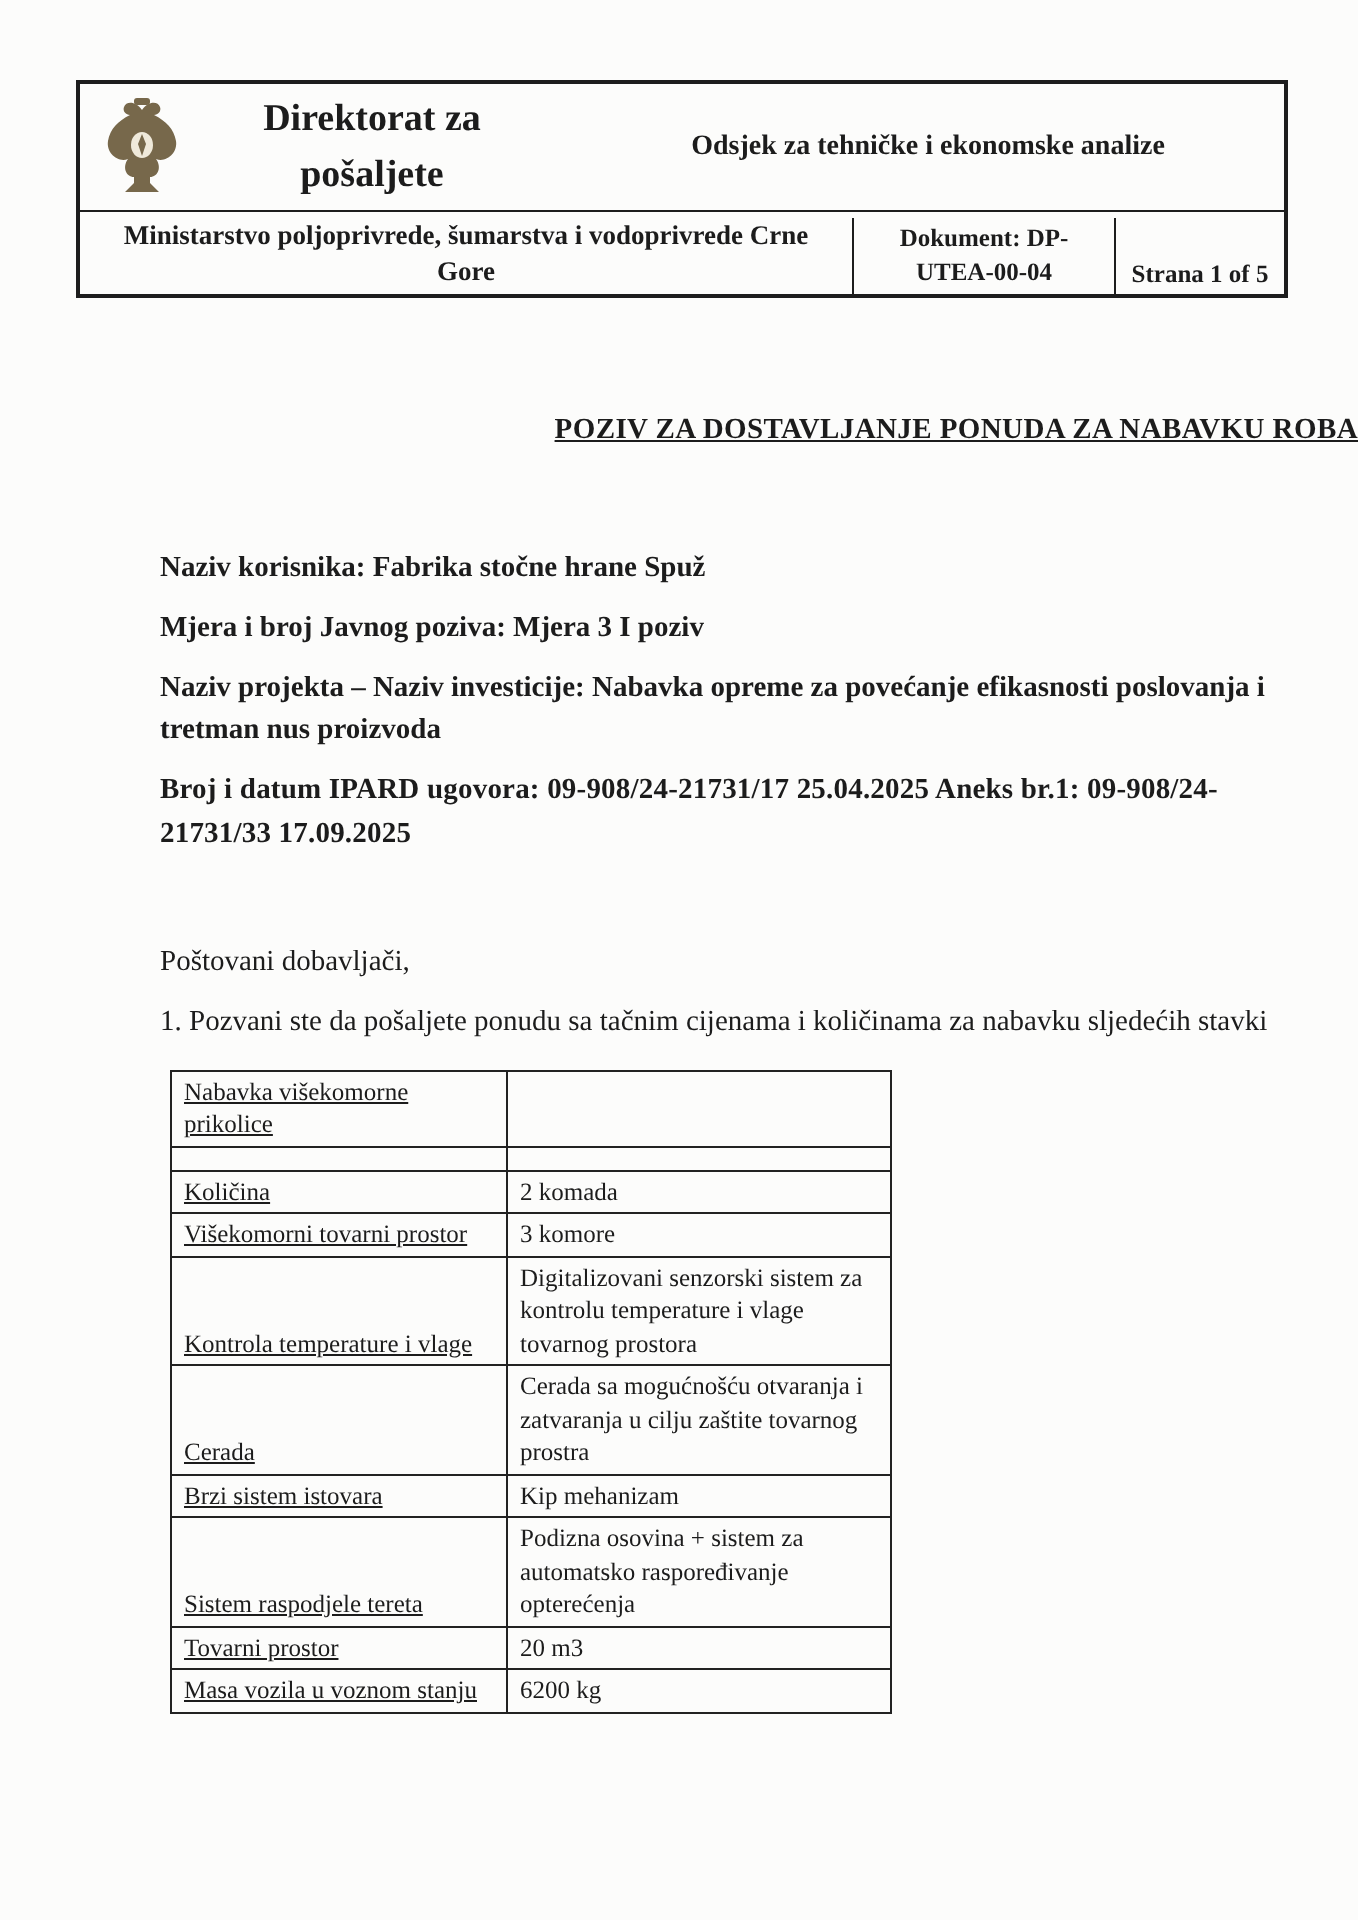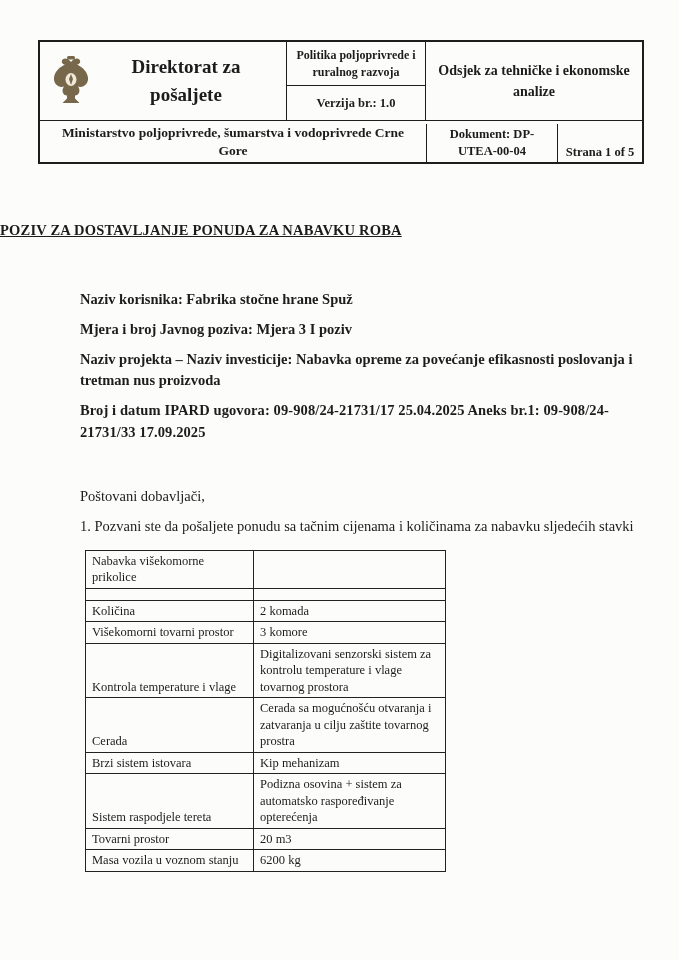--- a/index.html
+++ b/index.html
@@ -58,21 +58,21 @@
     font-size: 12.5px; padding: 3px 6px; text-align: center;
   }
   .c3 { flex: 1; font-size: 14px; line-height: 1.5; }
   .d  { width: 386px; font-size: 13.5px; line-height: 1.35; }
   .e  { width: 132px; border-left: 1.6px solid #1d1d1d; border-right: 1.6px solid #1d1d1d; font-size: 12.5px; line-height: 1.35; }
   .f  { flex: 1; font-size: 12.5px; }
 
   
   .doc-title {
     margin-top: 58px;
-    text-align: left;
+    text-align: right;
     font-weight: bold;
     font-size: 14.5px;
     letter-spacing: 0.2px;
   }
   .doc-title span { text-decoration: underline; }
 
   
   .details {
     margin: 50px 38px 0 80px;
     max-width: 562px;
@@ -97,21 +97,21 @@
   table.spec {
     margin: 15px 0 0 85px;
     border-collapse: collapse;
     font-size: 12.5px;
     line-height: 1.32;
   }
   table.spec td {
     border: 1.4px solid #222;
     padding: 2px 6px;
   }
-  td.lbl { width: 168px; vertical-align: bottom; }
+  td.lbl { width: 168px; vertical-align: bottom; text-decoration: underline; }
   td.val { width: 192px; vertical-align: top; }
   tr.first td { height: 26px; vertical-align: top; }
   tr.spacer td { height: 12px; padding: 0 6px; }
 </style>
 </head>
 <body>
 
 <div class="page">
 
   <div class="hdr">
@@ -120,24 +120,20 @@
         <div class="coa">
           <svg width="40" height="52" viewBox="0 0 40 52" aria-hidden="true">
             <path d="M20 7 C17 2.5 12 2.5 11 5.5 C10.2 7.6 12 9.5 14 9.5 C8 12.5 4 16.5 3 22.5 C2 28.5 8 33.5 13 31.5 C10 35.5 12 40.5 16 40.5 L16 43.5 L11.5 48 L28.5 48 L24 43.5 L24 40.5 C28 40.5 30 35.5 27 31.5 C32 33.5 38 28.5 37 22.5 C36 16.5 32 12.5 26 9.5 C28 9.5 29.8 7.6 29 5.5 C28 2.5 23 2.5 20 7 Z" fill="#77684b"></path>
             <rect x="16" y="1" width="8" height="3.5" rx="1.5" fill="#77684b"></rect>
             <ellipse cx="20" cy="24.5" rx="5.5" ry="6.5" fill="#efe9da"></ellipse>
             <path d="M20 19 L22 24 L20 30 L18 24 Z" fill="#77684b"></path>
           </svg>
         </div>
         <div class="c1-title">Direktorat za pošaljete</div>
       </div>
-      <div class="cell c2">
-        <div class="c2-top">Politika poljoprivrede i ruralnog razvoja</div>
-        <div class="c2-bot">Verzija br.: 1.0</div>
-      </div>
       <div class="cell c3">Odsjek za tehničke i ekonomske analize</div>
     </div>
     <div class="hdr-row2">
       <div class="cell d">Ministarstvo poljoprivrede, šumarstva i vodoprivrede Crne Gore</div>
       <div class="cell e">Dokument: DP-UTEA-00-04</div>
       <div class="cell f">Strana 1 of 5</div>
     </div>
   </div>
 
   <div class="doc-title">

